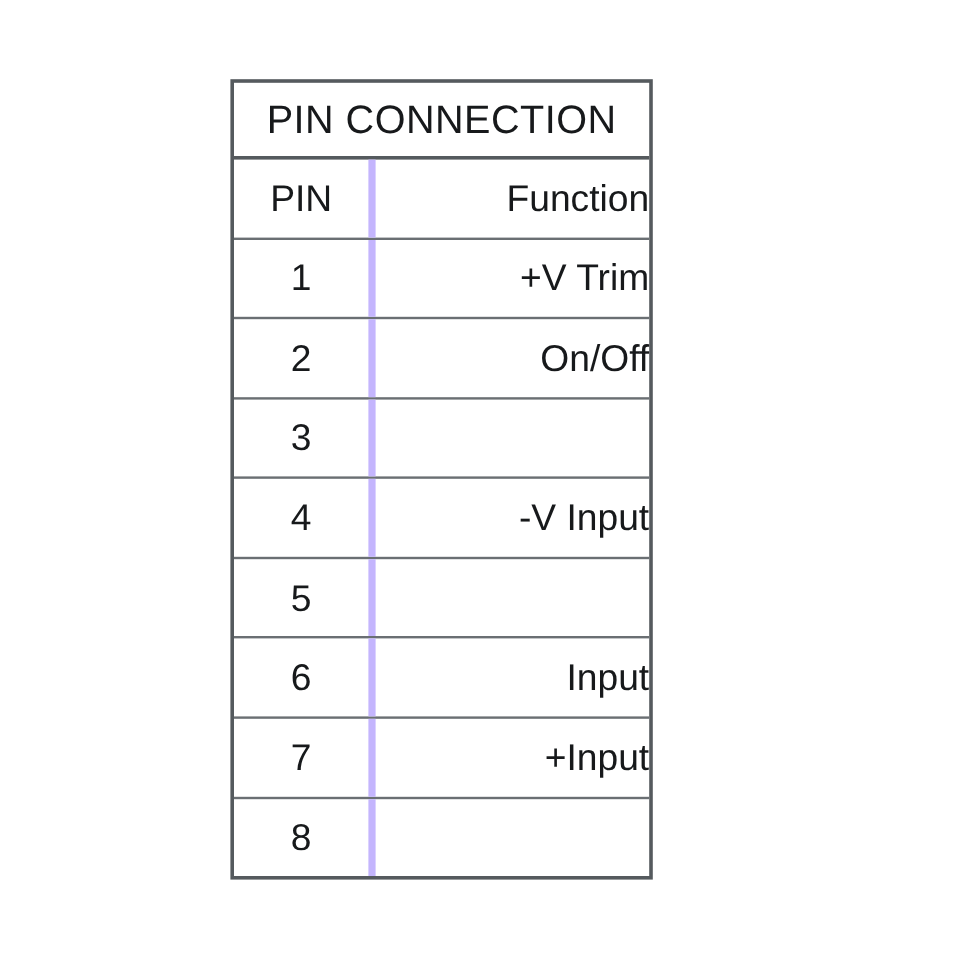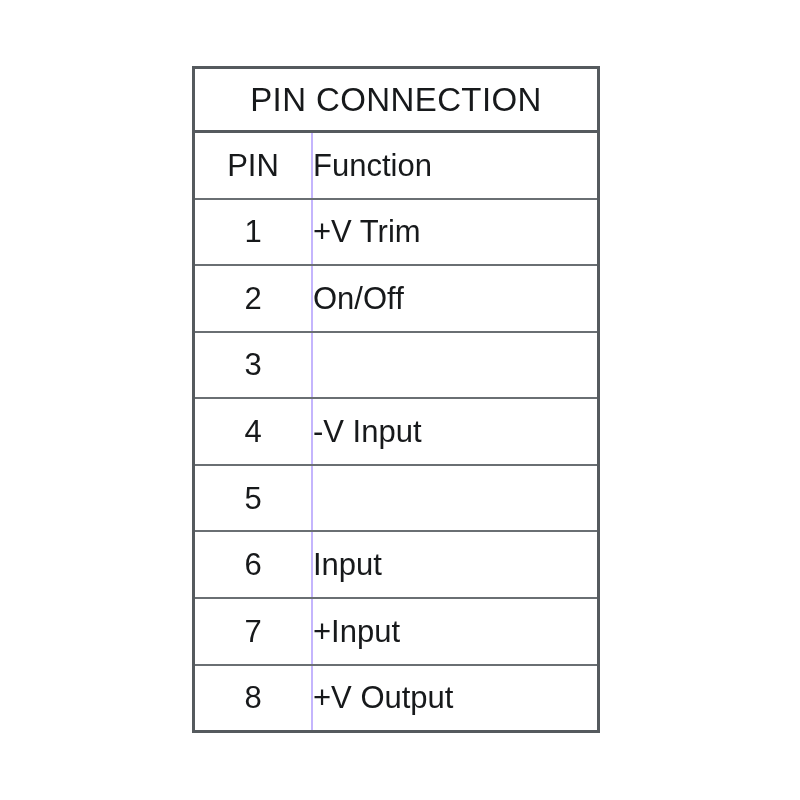--- a/index.html
+++ b/index.html
@@ -12,21 +12,21 @@
     background: #ffffff;
     font-family: "Liberation Sans", sans-serif;
     overflow: hidden;
     position: relative;
   }
 
   #pin-connection-table {
     position: absolute;
     left: 192px;
     top: 66px;
-    width: 408px;
+    width: 352px;
     height: 667px;
     box-sizing: border-box;
     border: 3px solid #555a5e;
     background: #ffffff;
     display: flex;
     flex-direction: column;
   }
 
   .title-row {
     flex: 0 0 64px;
@@ -54,30 +54,31 @@
   }
   .grid-row:last-child {
     border-bottom: none;
   }
 
   .cell-pin {
     flex: 0 0 118px;
     display: flex;
     align-items: center;
     justify-content: center;
-    border-right: 2px solid #c4b5fd;
+    border-right: 6px solid #c4b5fd;
     box-sizing: border-box;
   }
 
   .cell-function {
     flex: 1 1 auto;
     display: flex;
     align-items: center;
-    justify-content: flex-start;
+    justify-content: flex-end;
     box-sizing: border-box;
+    margin-left: 16px;
   }
 
   .cell-text {
     font-size: 31px;
     color: #17191b;
     line-height: 1;
     white-space: nowrap;
   }
 
   .header-row .cell-text {
@@ -156,18 +157,15 @@
     </div>
     <div class="cell-function">
       <span class="cell-text">+Input</span>
     </div>
   </div>
 
   <div class="grid-row">
     <div class="cell-pin">
       <span class="cell-text">8</span>
     </div>
-    <div class="cell-function">
-      <span class="cell-text">+V Output</span>
-    </div>
   </div>
 
 </div>
 
 </body></html>

